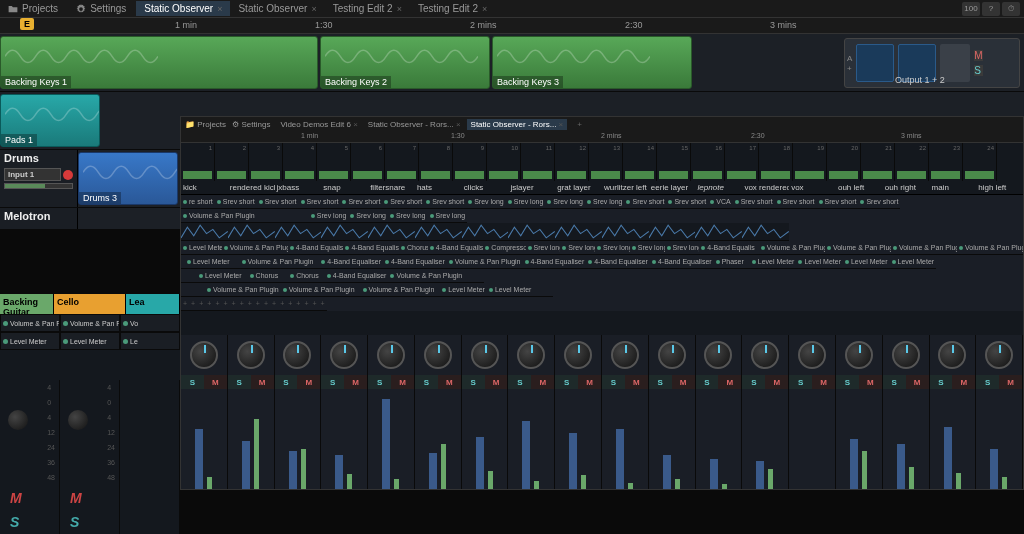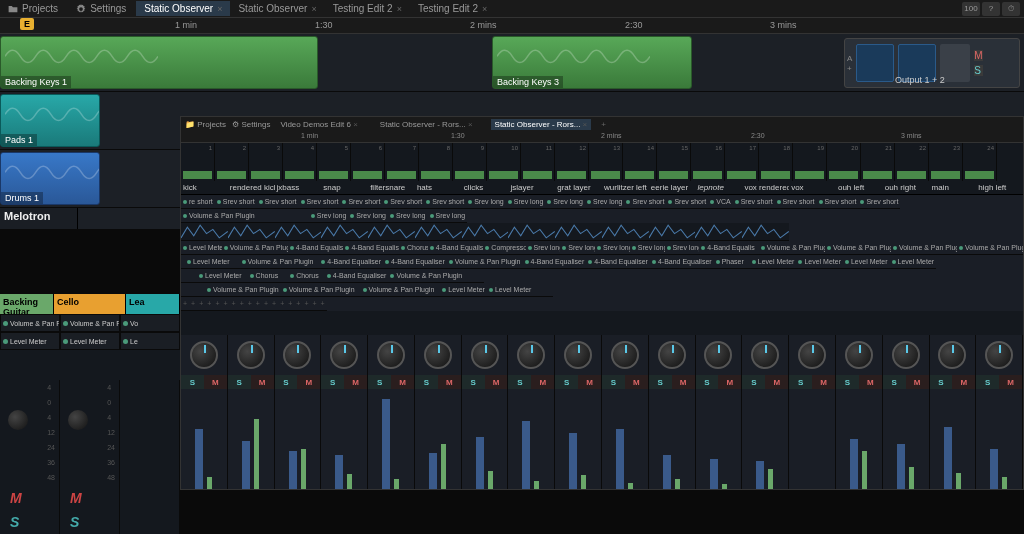--- a/index.html
+++ b/index.html
@@ -161,20 +161,26 @@
 
 <div class="tracks-area">
   <div id="tracks-container">
       <div class="track">
         <div class="track-lane">
           <div class="clip green" style="left: 0px; width: 318px;">
             <svg class="wave" viewBox="0 0 100 20" preserveAspectRatio="none">
               <path d="M0 10 Q5 2 10 10 T20 10 T30 10 T40 10 T50 10 T60 10 T70 10 T80 10 T90 10 T100 10" stroke="rgba(255,255,255,0.6)" fill="none"></path>
             </svg>
             <span class="label">Backing Keys 1</span>
+          </div>
+          <div class="clip green" style="left: 320px; width: 170px;">
+            <svg class="wave" viewBox="0 0 100 20" preserveAspectRatio="none">
+              <path d="M0 10 Q5 2 10 10 T20 10 T30 10 T40 10 T50 10 T60 10 T70 10 T80 10 T90 10 T100 10" stroke="rgba(255,255,255,0.6)" fill="none"></path>
+            </svg>
+            <span class="label">Backing Keys 2</span>
           </div>
           <div class="clip green" style="left: 492px; width: 200px;">
             <svg class="wave" viewBox="0 0 100 20" preserveAspectRatio="none">
               <path d="M0 10 Q5 2 10 10 T20 10 T30 10 T40 10 T50 10 T60 10 T70 10 T80 10 T90 10 T100 10" stroke="rgba(255,255,255,0.6)" fill="none"></path>
             </svg>
             <span class="label">Backing Keys 3</span>
           </div>
           <div class="output-panel">
             <div style="display:flex;flex-direction:column;gap:1px;font-size:8px;color:#888">
               <span>A</span>
@@ -195,26 +201,34 @@
         <div class="track-lane">
           <div class="clip teal" style="left: 0px; width: 100px;">
             <svg class="wave" viewBox="0 0 100 20" preserveAspectRatio="none">
               <path d="M0 10 Q5 2 10 10 T20 10 T30 10 T40 10 T50 10 T60 10 T70 10 T80 10 T90 10 T100 10" stroke="rgba(255,255,255,0.6)" fill="none"></path>
             </svg>
             <span class="label">Pads 1</span>
           </div>
         </div>
       </div>
       <div class="track">
+        <div class="track-header drums-header">
+          <span>Drums</span>
+          <div class="input-row">
+            <div class="input-box">Input 1</div>
+            <div class="rec"></div>
+          </div>
+          <div class="levels"></div>
+        </div>
         <div class="track-lane">
           <div class="clip blue" style="left: 0px; width: 100px;">
             <svg class="wave" viewBox="0 0 100 20" preserveAspectRatio="none">
               <path d="M0 10 Q5 2 10 10 T20 10 T30 10 T40 10 T50 10 T60 10 T70 10 T80 10 T90 10 T100 10" stroke="rgba(255,255,255,0.6)" fill="none"></path>
             </svg>
-            <span class="label">Drums 1</span>
+            <span class="label">Drums 3</span>
           </div>
         </div>
       </div>
       <div class="track" style="height: 22px;">
         <div class="track-header">
           <span>Melotron</span>
         </div>
         <div class="track-lane"></div>
       </div>
     </div>
@@ -289,21 +303,21 @@
       </div>
     </div>
     <div class="left-fader-col"></div>
   </div>
 </div>
 
 <div class="nested-window">
   <div class="nested-topbar">
     <span>📁 <span>Projects</span></span>
     <span>⚙ <span>Settings</span></span>
-    <span id="nested-tabs" style="display:flex;gap:14px">
+    <span id="nested-tabs" style="display:flex;gap:2px">
         <span class="tab">Video Demos Edit 6 <span style="color:#555">×</span></span>
         <span class="tab">Static Observer - Rors... <span style="color:#555">×</span></span>
         <span class="tab active">Static Observer - Rors... <span style="color:#555">×</span></span>
       </span>
     <span style="margin-left:4px;color:#666">+</span>
   </div>
   <div class="nested-ruler" id="nested-ruler">
       <span class="mark" style="left: 120px;">1 min</span>
       <span class="mark" style="left: 270px;">1:30</span>
       <span class="mark" style="left: 420px;">2 mins</span>

